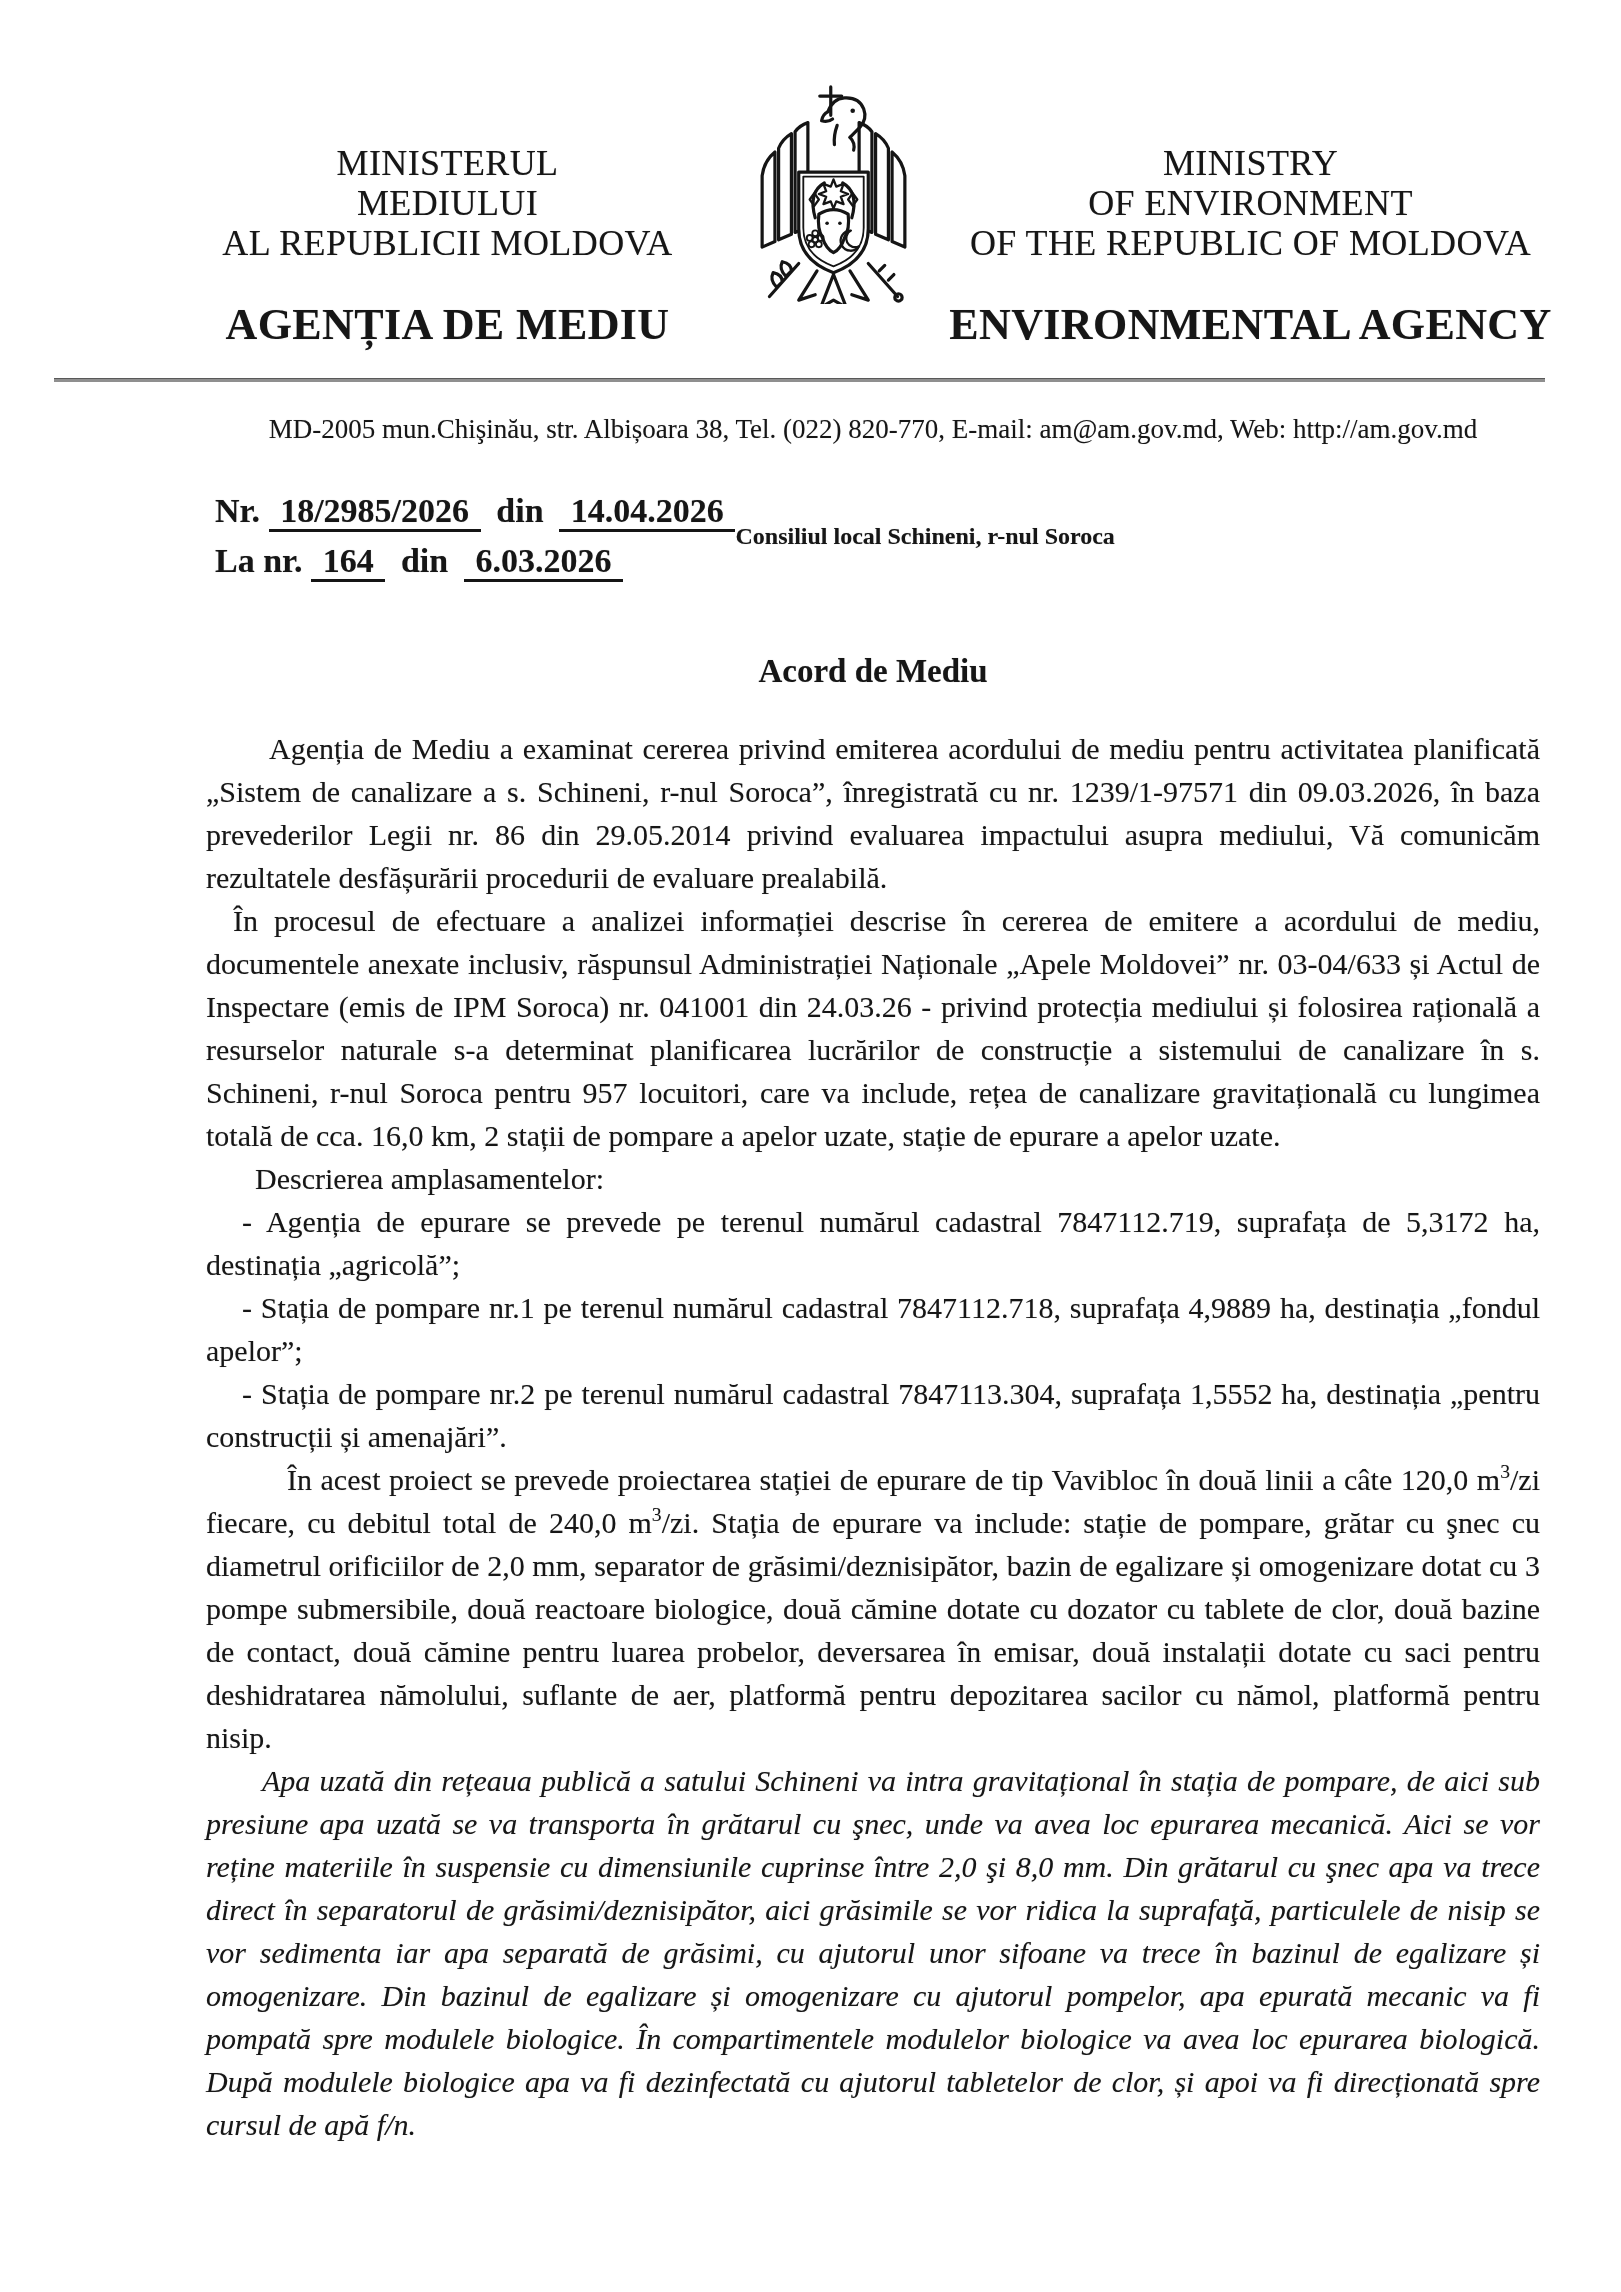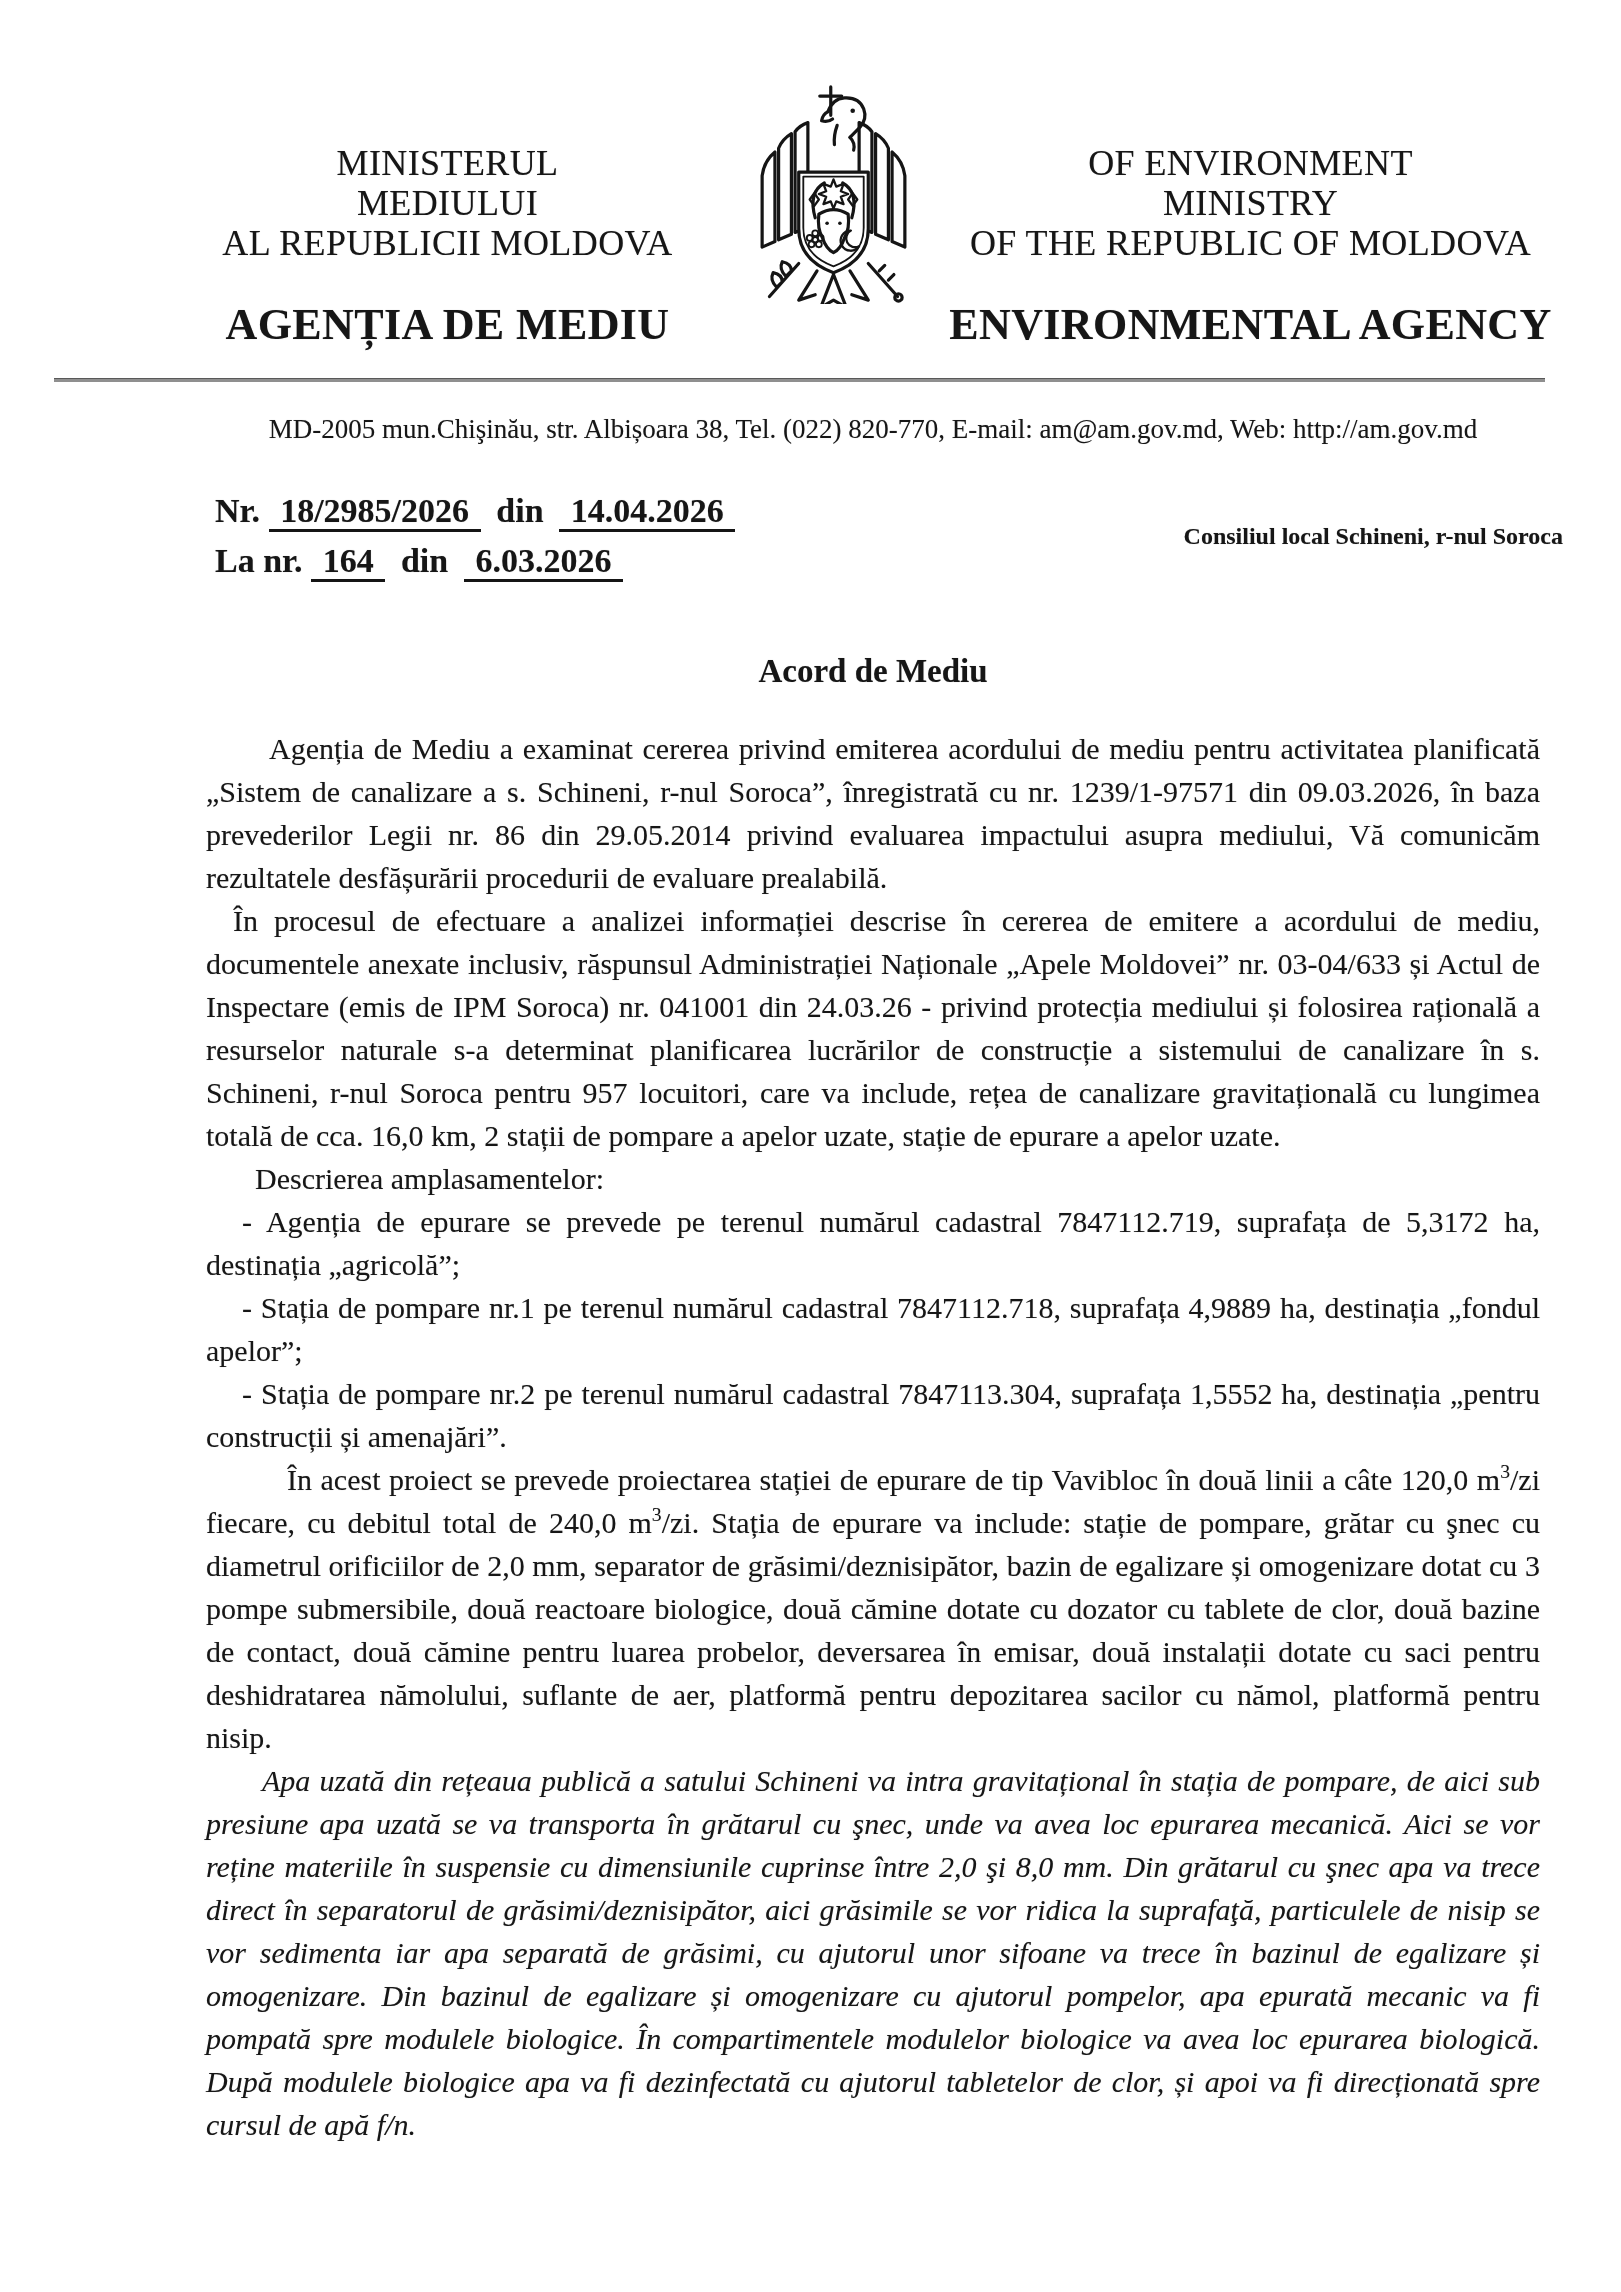--- a/index.html
+++ b/index.html
@@ -57,21 +57,20 @@
     font-size: 27px;
     text-shadow: 0 0 0.9px rgba(0,0,0,0.25);
   }
   
   .ref-row {
     position: absolute;
     left: 215px;
     top: 491px;
     width: 1348px;
     display: flex;
-    justify-content: space-between;
     align-items: center;
     font-weight: bold;
     font-size: 34px;
     text-shadow: 0 0 0.9px rgba(0,0,0,0.30);
   }
   .ref-line { margin-bottom: 9px; line-height: 39px; white-space: nowrap; }
   .ref-line:last-child { margin-bottom: 0; }
   .u {
     border-bottom: 3.6px solid #151515;
     padding: 0 11.6px;
@@ -171,22 +170,22 @@
         <circle cx="76" cy="175" r="3.2" stroke-width="2"></circle>
         <circle cx="84" cy="175" r="3.2" stroke-width="2"></circle>
         <circle cx="86" cy="168" r="3.2" stroke-width="2"></circle>
 
         <path d="M119 160 A11 11 0 1 0 128 177 A8 8 0 1 1 119 160 Z" stroke-width="2.5"></path>
       </g>
     </svg>
   </div>
 
   <div class="hdr-block hdr-right">
+    <div>MINISTRY</div>
     <div>OF ENVIRONMENT</div>
-    <div>MINISTRY</div>
     <div>OF THE REPUBLIC OF MOLDOVA</div>
     <div class="agency-line">ENVIRONMENTAL AGENCY</div>
   </div>
 
   <div class="rule"></div>
 
   <div class="contact">MD-2005 mun.Chişinău, str. Albișoara 38, Tel. (022) 820-770, E-mail: am@am.gov.md, Web: http://am.gov.md</div>
 
   <div class="ref-row">
     <div>

